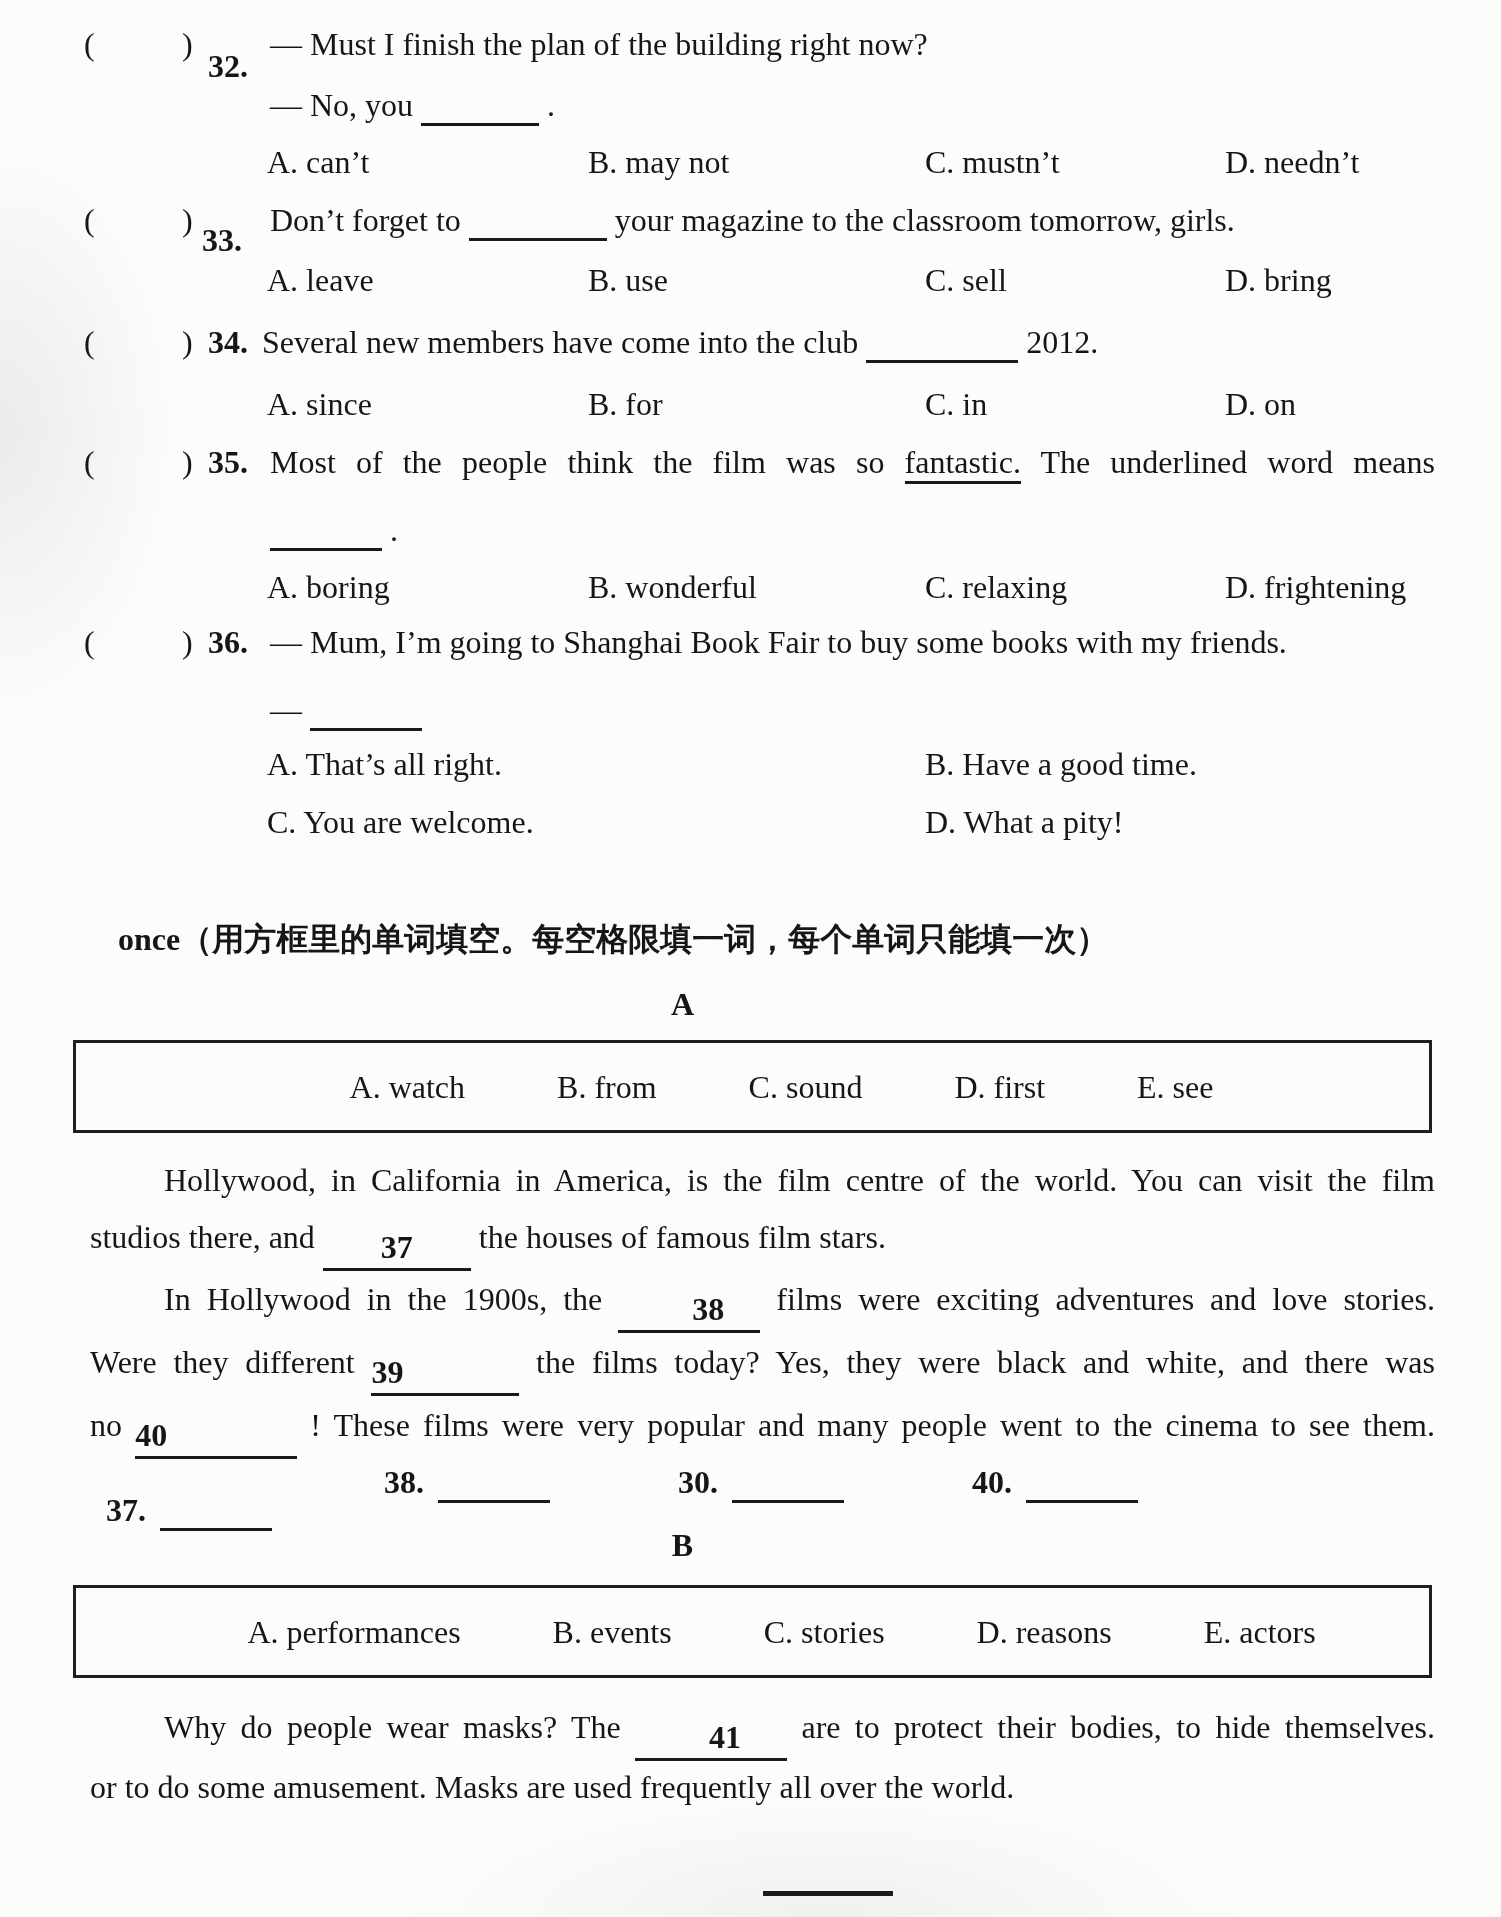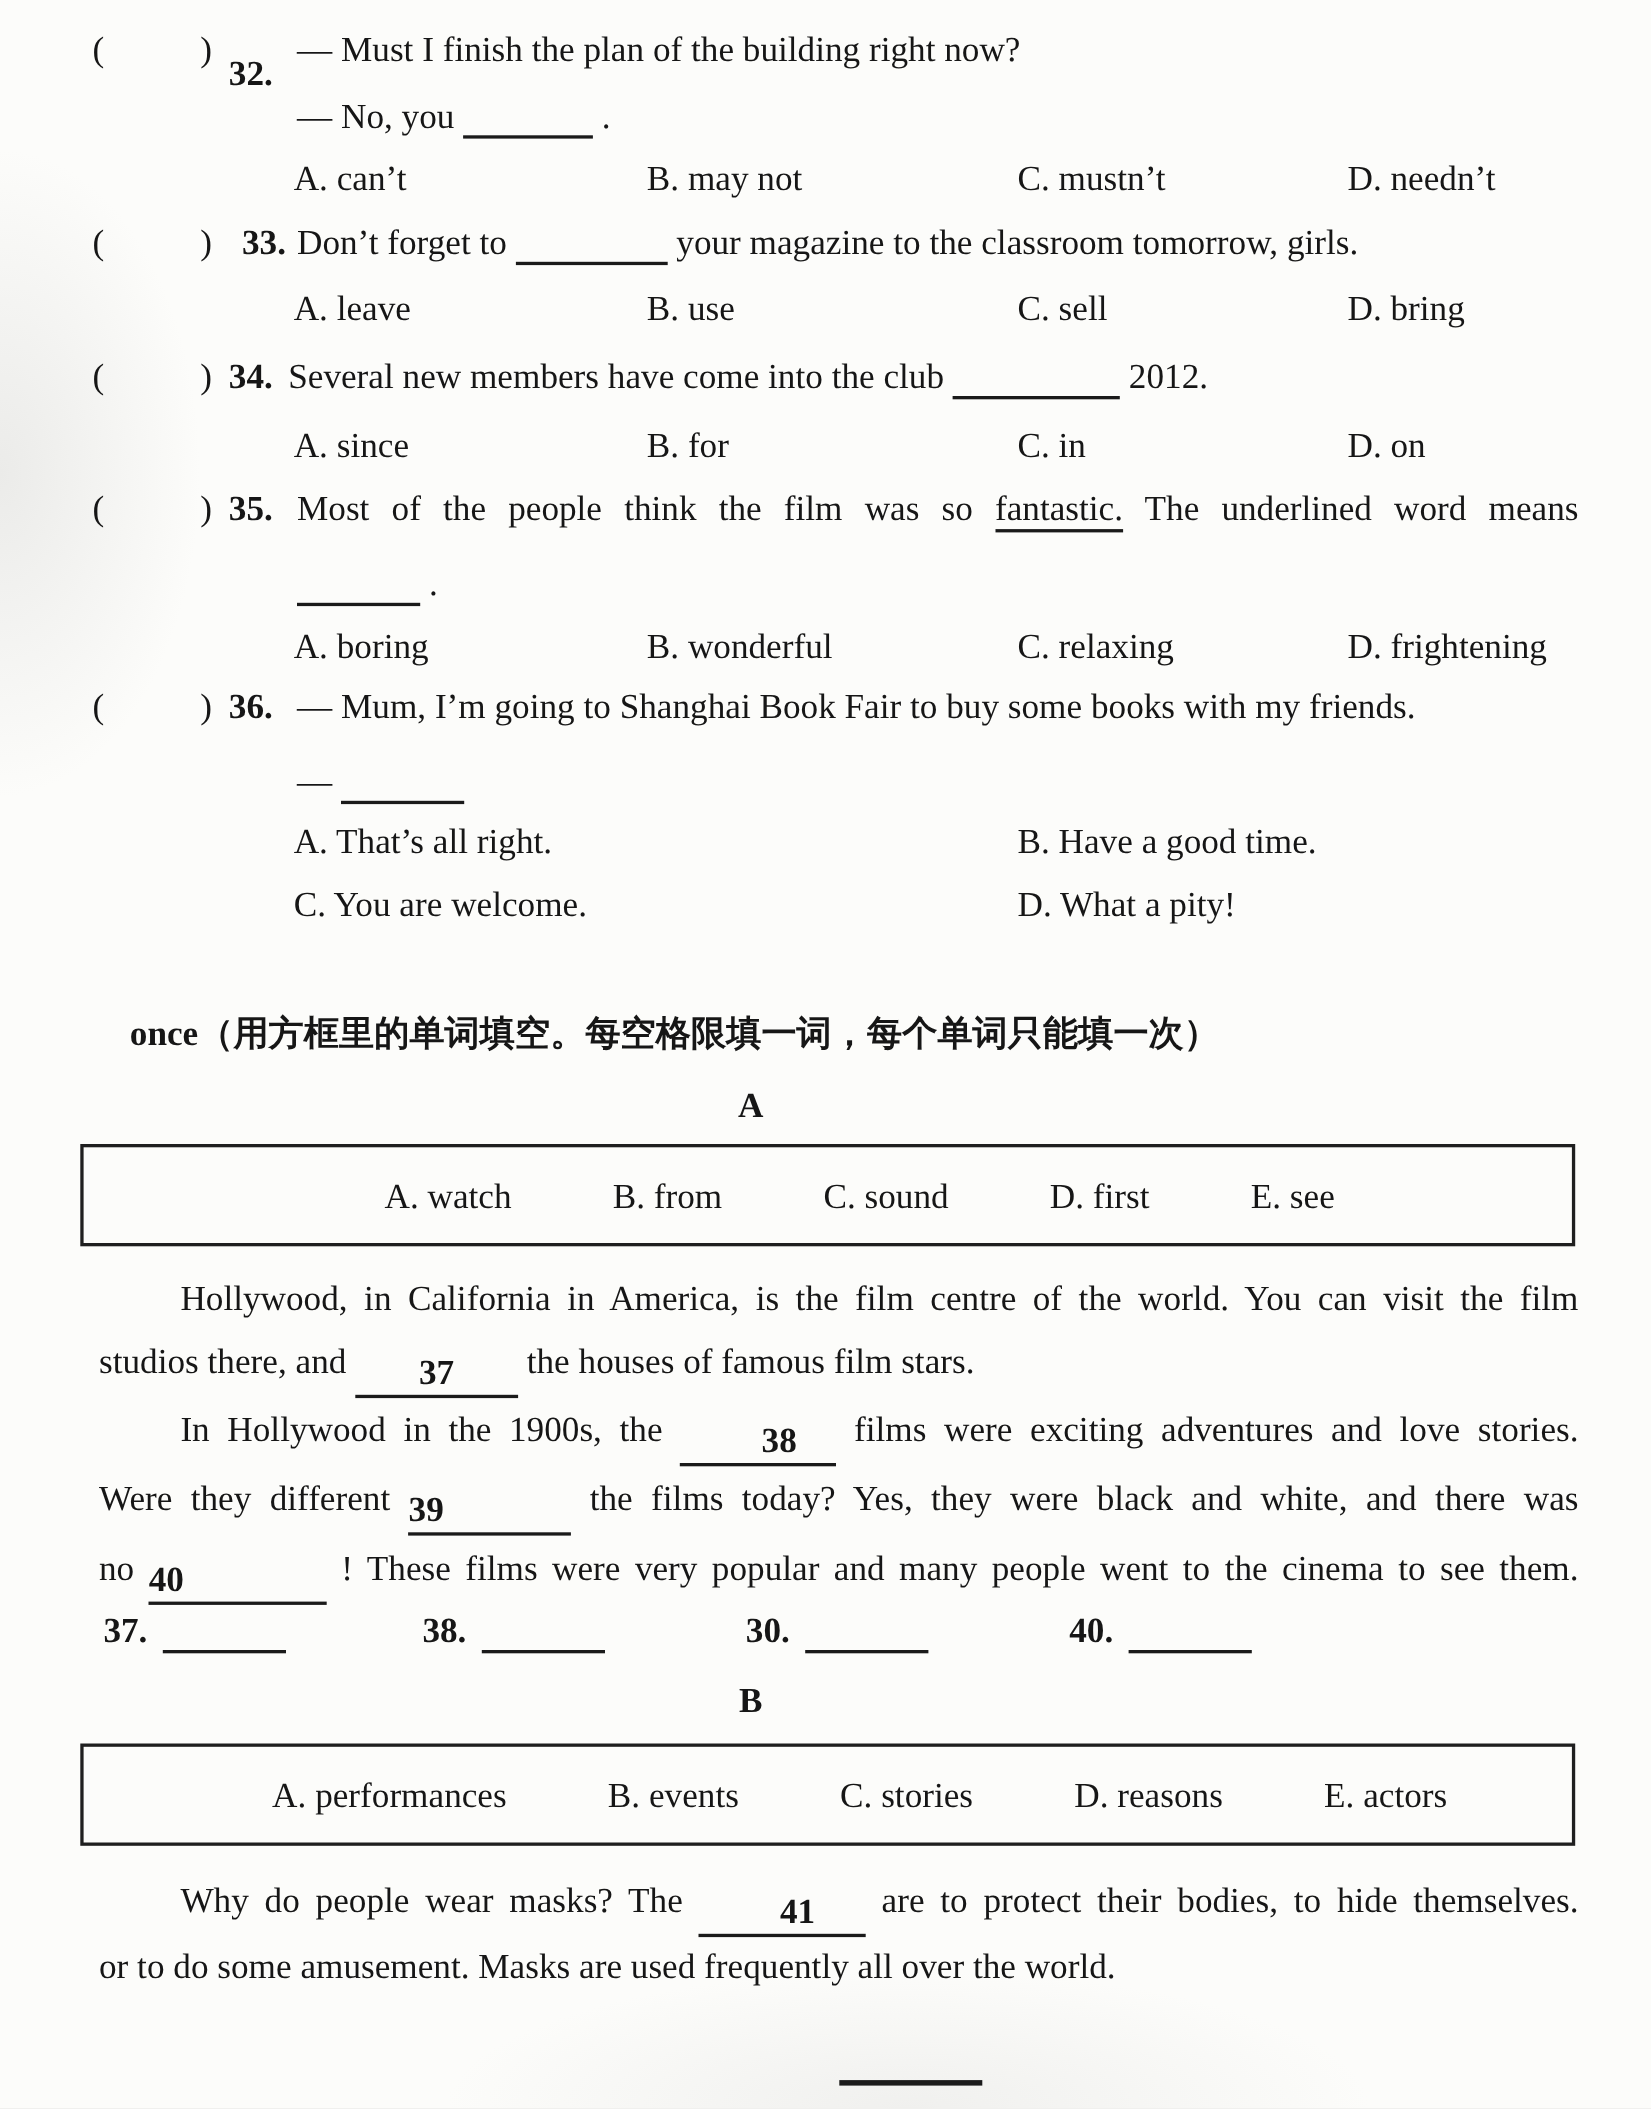--- a/index.html
+++ b/index.html
@@ -51,21 +51,21 @@
       </div>
       <div class="row" style="top: 140px;">
         <span class="abs" style="left: 267px;">A. can’t</span>
         <span class="abs" style="left: 588px;">B. may not</span>
         <span class="abs" style="left: 925px;">C. mustn’t</span>
         <span class="abs" style="left: 1225px;">D. needn’t</span>
       </div>
       <div class="row" style="top: 198px;">
         <span class="abs" style="left: 84px;">(</span>
         <span class="abs" style="left: 182px;">)</span>
-        <span class="abs bold" style="left: 220px;">33.</span>
+        <span class="abs bold" style="left: 202px; margin-top: 20px;">33.</span>
         <span class="abs" style="left: 270px;"><span>Don’t forget to </span><span class="blank" style="width: 138px;"></span><span> your magazine to the classroom tomorrow, girls.</span></span>
       </div>
       <div class="row" style="top: 258px;">
         <span class="abs" style="left: 267px;">A. leave</span>
         <span class="abs" style="left: 588px;">B. use</span>
         <span class="abs" style="left: 925px;">C. sell</span>
         <span class="abs" style="left: 1225px;">D. bring</span>
       </div>
       <div class="row" style="top: 320px;">
         <span class="abs" style="left: 84px;">(</span>
@@ -110,21 +110,21 @@
       <div class="row" style="top: 800px;">
         <span class="abs" style="left: 267px;">C. You are welcome.</span>
         <span class="abs" style="left: 925px;">D. What a pity!</span>
       </div>
       <div class="row fill indent" style="top: 1158px; left: 90px; width: 1345px;"><span>Hollywood, in California in America, is the film centre of the world. You can visit the film</span></div>
       <div class="row" style="top: 1215px; left: 90px; width: 1345px;"><span>studios there, and </span><span class="blank" style="width: 148px;">37</span><span> the houses of famous film stars.</span></div>
       <div class="row fill indent" style="top: 1277px; left: 90px; width: 1345px;"><span>In Hollywood in the 1900s, the </span><span class="blank" style="width: 142px;">38</span><span> films were exciting adventures and love stories.</span></div>
       <div class="row fill" style="top: 1340px; left: 90px; width: 1345px;"><span>Were they different </span><span class="blank" style="width: 148px;">39</span><span> the films today? Yes, they were black and white, and there was</span></div>
       <div class="row fill" style="top: 1403px; left: 90px; width: 1345px;"><span>no </span><span class="blank" style="width: 162px;">40</span><span> ! These films were very popular and many people went to the cinema to see them.</span></div>
       <div class="row" style="top: 1460px;">
-        <span class="ansgrp" style="left: 94px;"><span class="bold">37.</span><span class="blank" style="width: 112px;"></span></span>
+        <span class="ansgrp" style="left: 106px; margin-top: 28px;"><span class="bold">37.</span><span class="blank" style="width: 112px;"></span></span>
         <span class="ansgrp" style="left: 384px;"><span class="bold">38.</span><span class="blank" style="width: 112px;"></span></span>
         <span class="ansgrp" style="left: 678px;"><span class="bold">30.</span><span class="blank" style="width: 112px;"></span></span>
         <span class="ansgrp" style="left: 972px;"><span class="bold">40.</span><span class="blank" style="width: 112px;"></span></span>
       </div>
       <div class="row fill indent" style="top: 1705px; left: 90px; width: 1345px;"><span>Why do people wear masks? The </span><span class="blank" style="width: 152px;">41</span><span> are to protect their bodies, to hide themselves.</span></div>
       <div class="row" style="top: 1765px; left: 90px; width: 1345px;"><span>or to do some amusement. Masks are used frequently all over the world.</span></div>
       <div class="wordbox" style="top: 1040px;">
         <span>A. watch</span>
         <span>B. from</span>
         <span>C. sound</span>

